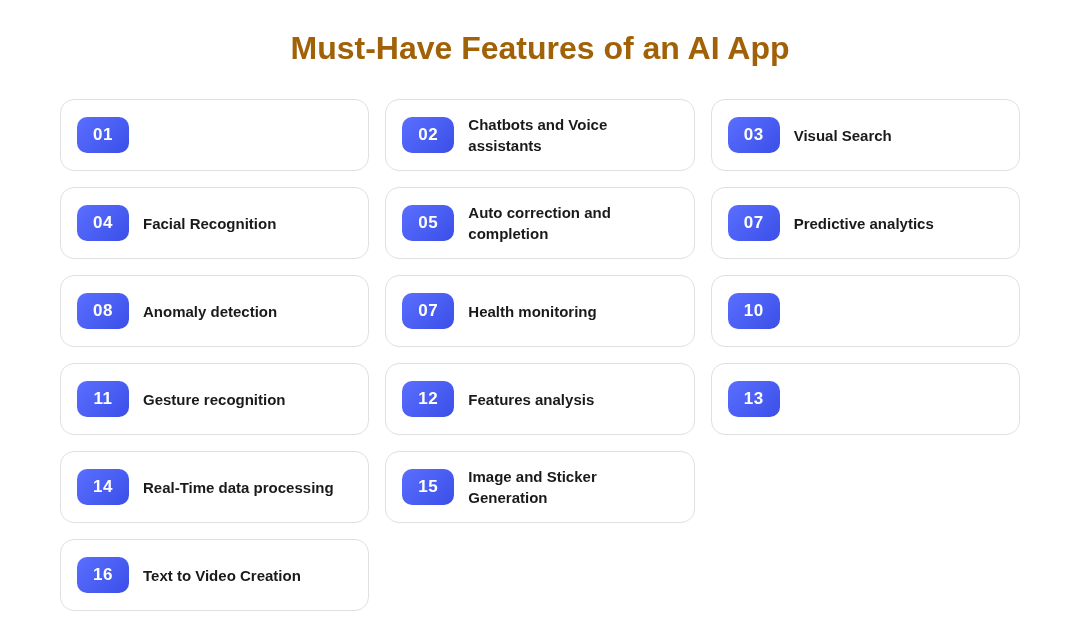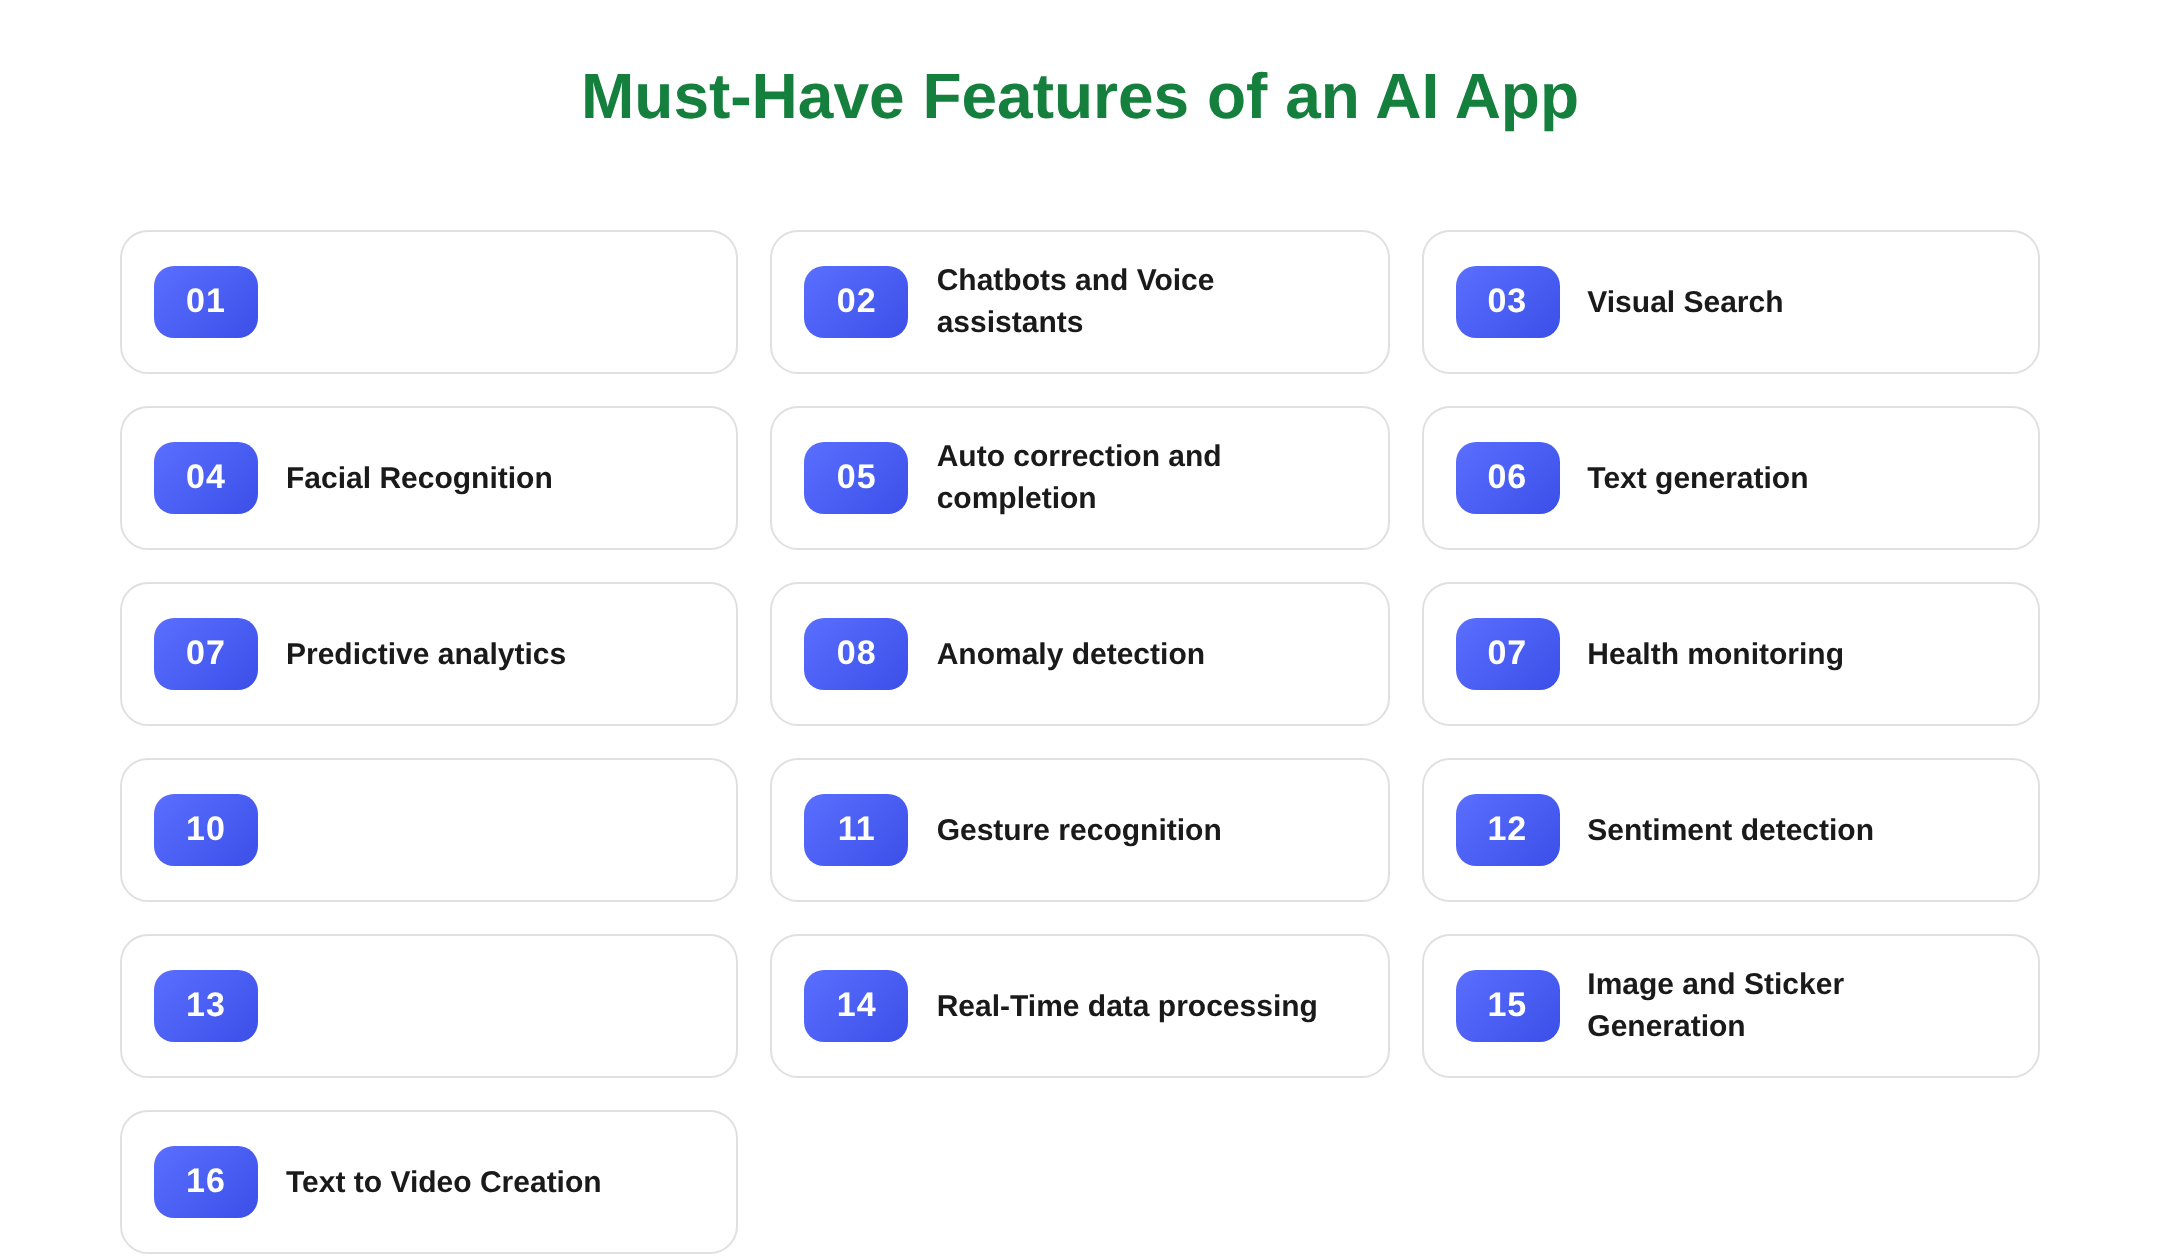--- a/index.html
+++ b/index.html
@@ -11,23 +11,23 @@
       min-height: 628px;
       display: flex;
       flex-direction: column;
       align-items: center;
       padding: 30px 60px 20px;
     }
 
     .page-title {
       font-size: 32px;
       font-weight: 800;
-      color: #15803d;
+      color: #a16207;
       text-align: center;
-      margin-bottom: 48px;
+      margin-bottom: 32px;
     }
 
     .grid {
       display: grid;
       grid-template-columns: repeat(3, 1fr);
       gap: 16px;
       width: 100%;
     }
 
     .feature-card {
@@ -82,45 +82,41 @@
     </div>
     <div class="feature-card">
       <div class="feature-number">04</div>
       <div class="feature-label">Facial Recognition</div>
     </div>
     <div class="feature-card">
       <div class="feature-number">05</div>
       <div class="feature-label">Auto correction and completion</div>
     </div>
     <div class="feature-card">
-      <div class="feature-number">06</div>
-      <div class="feature-label">Text generation</div>
-    </div>
-    <div class="feature-card">
       <div class="feature-number">07</div>
       <div class="feature-label">Predictive analytics</div>
     </div>
     <div class="feature-card">
       <div class="feature-number">08</div>
       <div class="feature-label">Anomaly detection</div>
     </div>
     <div class="feature-card">
       <div class="feature-number">07</div>
       <div class="feature-label">Health monitoring</div>
     </div>
     <div class="feature-card">
       <div class="feature-number">10</div>
     </div>
     <div class="feature-card">
       <div class="feature-number">11</div>
       <div class="feature-label">Gesture recognition</div>
     </div>
     <div class="feature-card">
       <div class="feature-number">12</div>
-      <div class="feature-label">Sentiment detection</div>
+      <div class="feature-label">Features analysis</div>
     </div>
     <div class="feature-card">
       <div class="feature-number">13</div>
     </div>
     <div class="feature-card">
       <div class="feature-number">14</div>
       <div class="feature-label">Real-Time data processing</div>
     </div>
     <div class="feature-card">
       <div class="feature-number">15</div>

